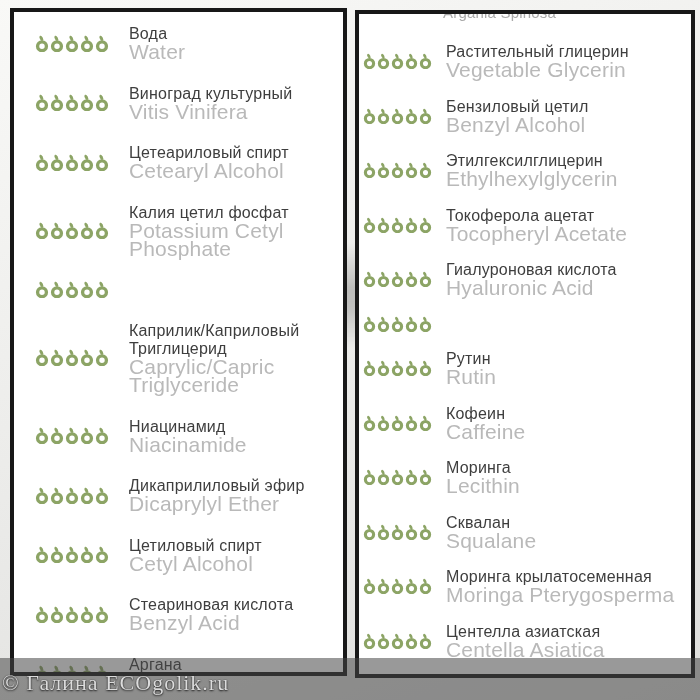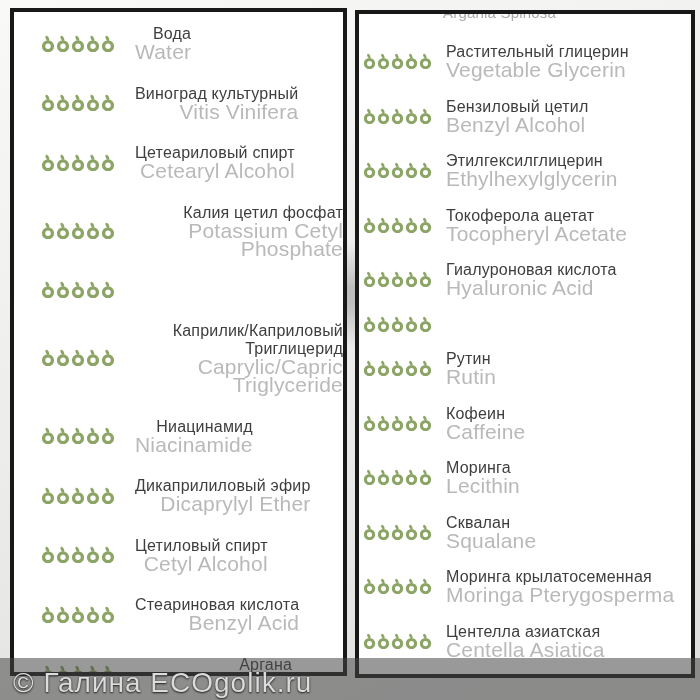--- a/index.html
+++ b/index.html
@@ -13,41 +13,41 @@
     background:linear-gradient(180deg,rgba(148,148,146,0) 0%,rgba(148,148,146,.55) 45%,rgba(148,148,146,.5) 62%,rgba(148,148,146,0) 100%);
     filter:blur(2px);
   }
   .panel{
     position:absolute;background:#ffffff;border:4px solid #181818;
     box-sizing:border-box;overflow:hidden;z-index:1;
   }
   .panel-left{left:10px;top:8px;width:337px;height:668px;padding-top:13px;}
   .panel-right{left:355px;top:10px;width:340px;height:668px;padding-top:0;}
   .row{display:flex;align-items:center;}
-  .panel-left  .row{padding-left:27px;margin-bottom:23.6px;text-align:right;}
+  .panel-left  .row{padding-left:21px;margin-bottom:23.6px;}
   .panel-right .row{padding-left:4px;margin-bottom:18.5px;}
   .rating{display:flex;flex:none;gap:1px;}
   .panel-left  .rating .apple-icon{width:14px;height:17px;}
   .panel-right .rating .apple-icon{width:13px;height:16px;}
   .names{min-width:0;}
   .panel-left  .names{margin-left:20px;max-width:215px;}
   .panel-right .names{margin-left:14px;max-width:250px;}
   .name-ru{font-size:16px;line-height:18px;color:#3e3e3e;font-weight:500;letter-spacing:.2px;}
   .name-en{font-size:21px;line-height:18px;color:#b9b9b9;letter-spacing:.2px;}
   .cut-line{
     font-size:15px;line-height:18px;color:#a9a9a9;letter-spacing:.2px;
     margin:-10px 0 21px 84px;
   }
   .bottom-overlay{
     position:absolute;left:0;top:658px;width:700px;height:42px;
     background:rgba(70,70,70,0.55);z-index:2;
   }
   .watermark{
-    position:absolute;left:13px;top:671px;z-index:3;
-    font-family:Liberation Sans, sans-serif;font-size:28px;line-height:24px;
+    position:absolute;left:2px;top:671px;z-index:3;
+    font-family:Liberation Serif, serif;font-size:22px;line-height:24px;
     color:#dcdcdc;letter-spacing:1px;
     text-shadow:0 1px 2px rgba(15,15,15,.85),0 0 1px #2a2a2a;
     white-space:nowrap;
   }
 </style>
 </head>
 <body>
 
 <div class="stage">
 

